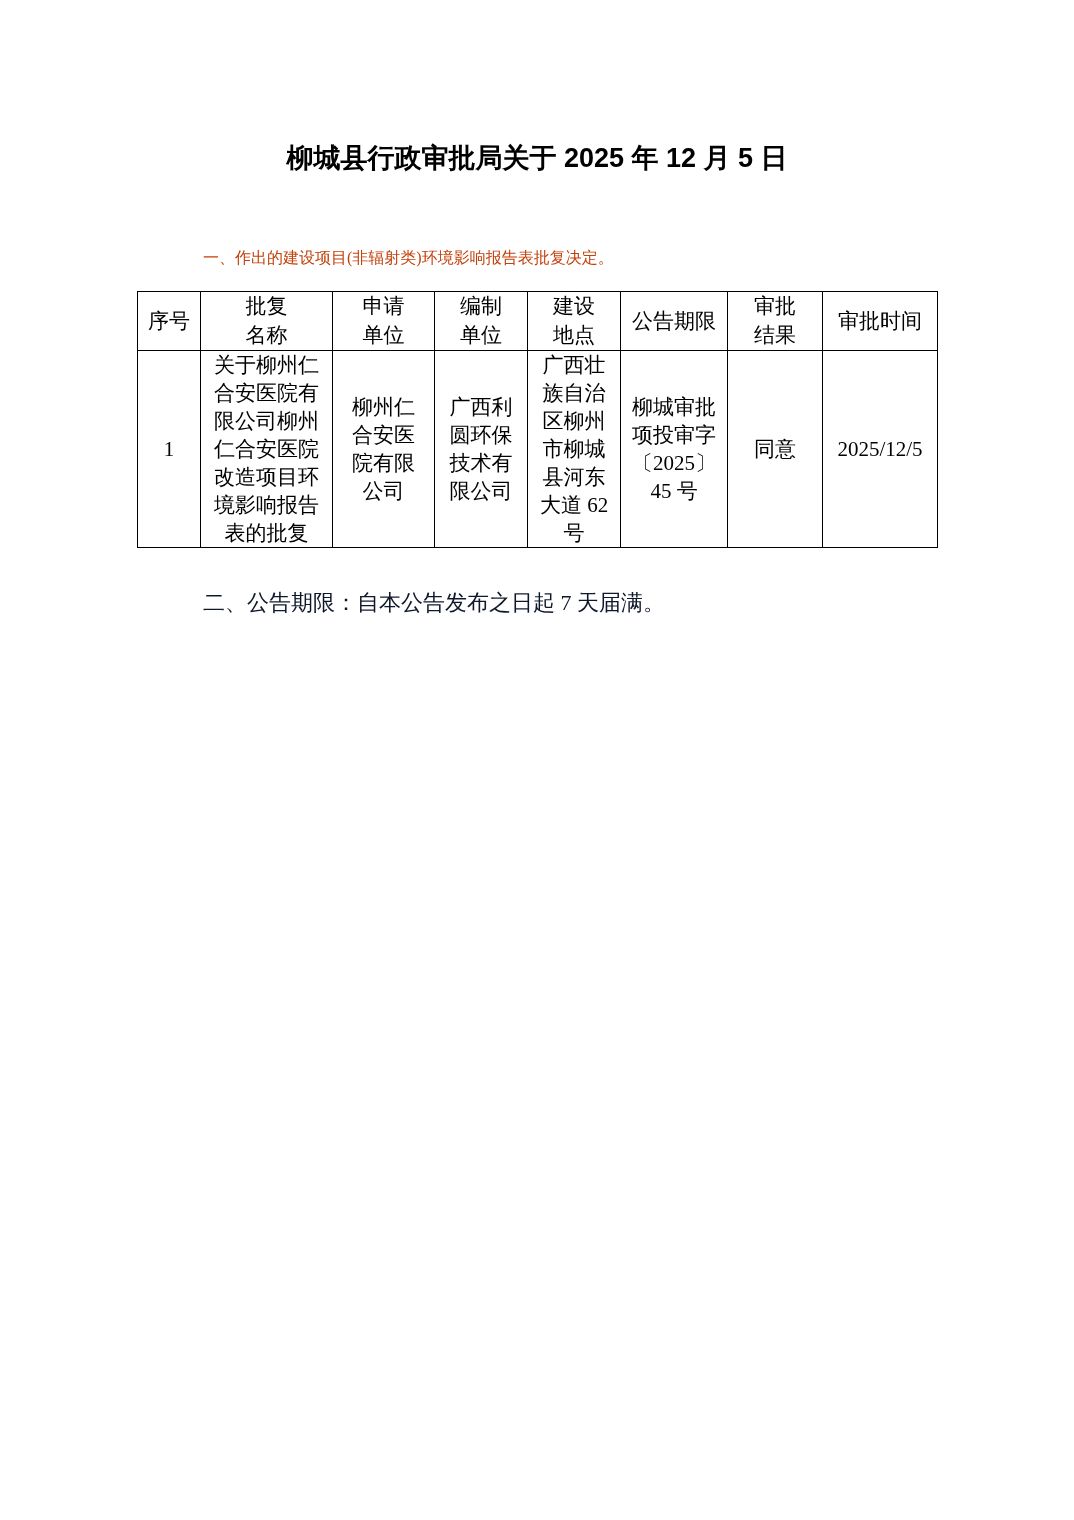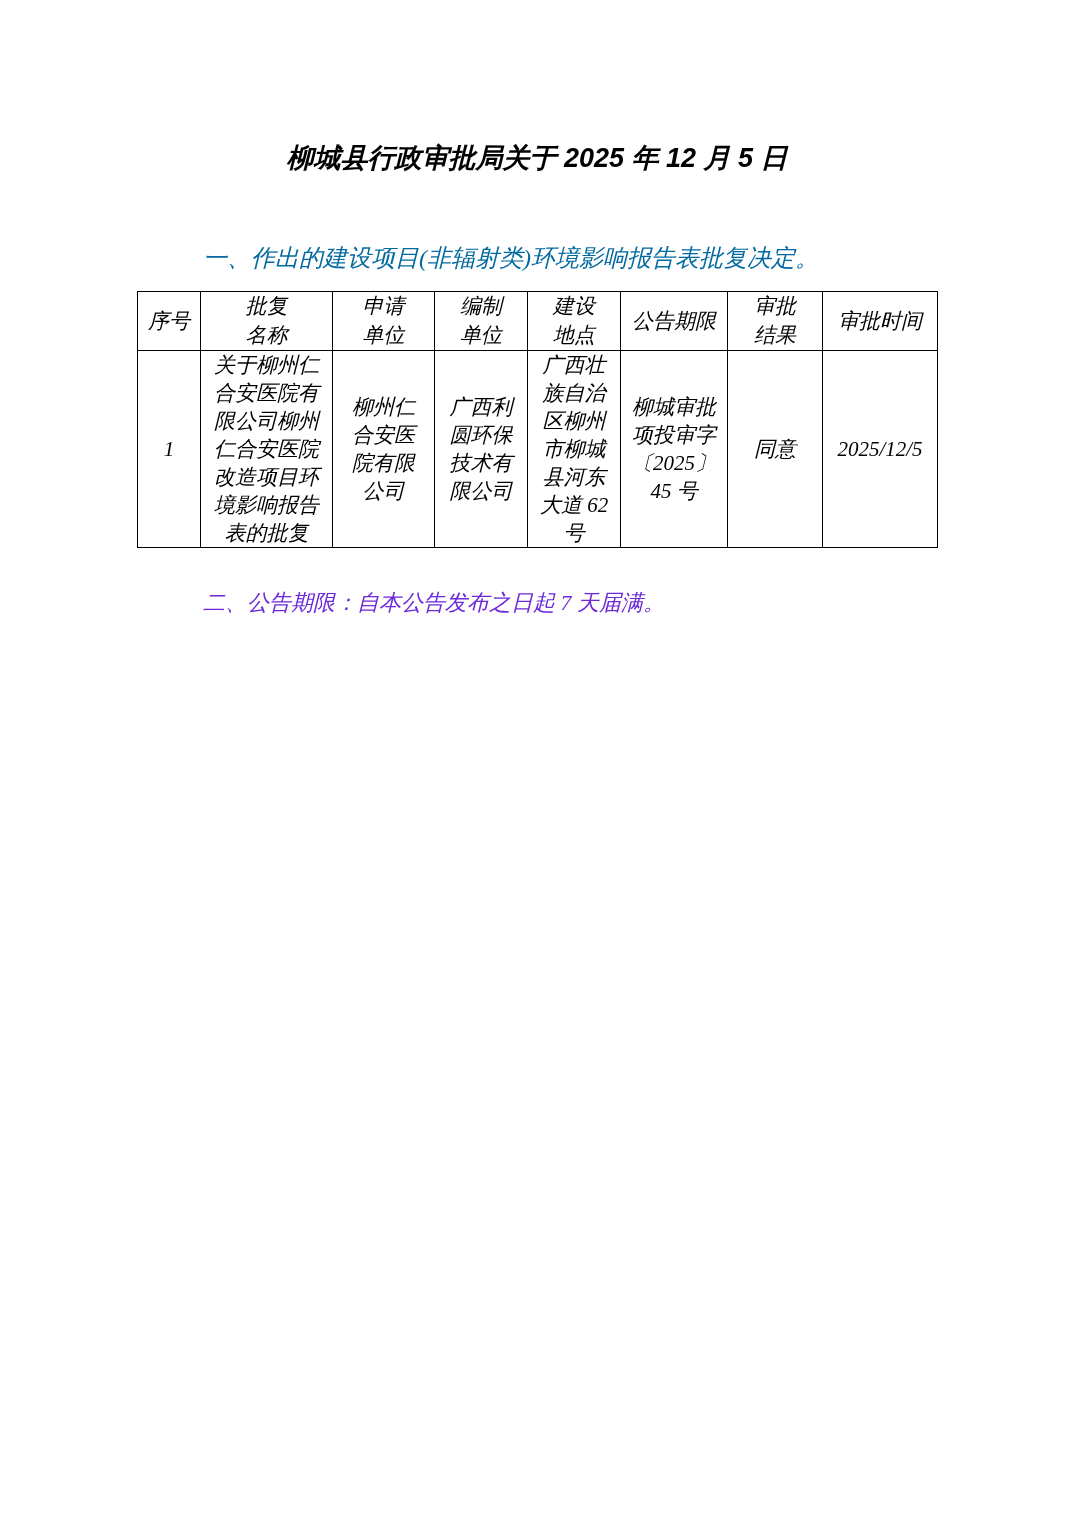--- a/index.html
+++ b/index.html
@@ -8,21 +8,20 @@
     background: #ffffff;
   }
   .page {
     position: relative;
     width: 1036px;
     height: 1520px;
     background: #ffffff;
     color: #000000;
     overflow: hidden;
     font-family: "Liberation Serif", "DejaVu Serif", serif;
-    font-style: italic;
   }
   .content {
     width: 800px;
     margin-left: 137px;
     padding-top: 142px;
   }
   .doc-title {
     margin: 0;
     text-align: center;
     font-family: "Liberation Sans", "DejaVu Sans", sans-serif;
@@ -30,25 +29,25 @@
     font-size: 27px;
     line-height: 32px;
     color: #000000;
   }
   .doc-title.second {
     margin-top: 22px;
   }
   .section-heading {
     margin: 69px 0 18px 22px;
     width: 775px;
-    font-size: 24px;
+    font-size: 16px;
     line-height: 30px;
     font-weight: normal;
     text-indent: 44px;
-    color: #0369a1;
+    color: #c2410c;
   }
   table.approval-table {
     width: 800px;
     border-collapse: collapse;
     table-layout: fixed;
     font-family: "Liberation Serif", "DejaVu Serif", serif;
     font-size: 21px;
     color: #000000;
   }
   table.approval-table th,
@@ -72,21 +71,21 @@
   tr.body-row   { height: 197px; }
   td.cell-time  { white-space: nowrap; }
   .body-para {
     width: 775px;
     margin: 0 0 27px 22px;
     font-size: 22px;
     line-height: 45px;
     text-indent: 44px;
     text-align: justify;
     word-break: break-all;
-    color: #6d28d9;
+    color: #0f172a;
   }
   .body-para.first {
     margin-top: 32px;
   }
 </style>
 </head>
 <body>
 
 <div class="page">
   <div class="content">

